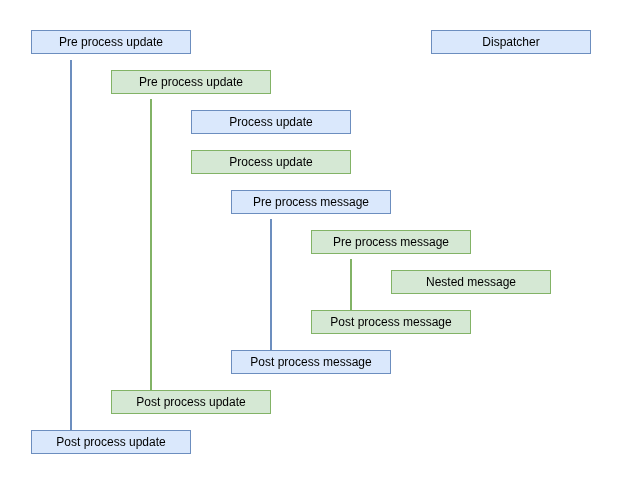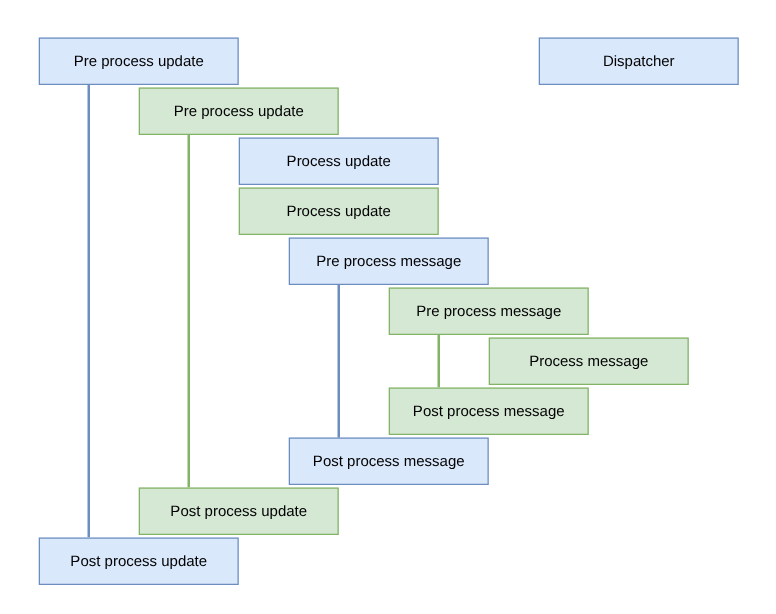--- a/index.html
+++ b/index.html
@@ -10,21 +10,21 @@
   #canvas {
     position: relative;
     width: 621px;
     height: 491px;
     background: var(--background, #ffffff);
     overflow: hidden;
   }
   .node {
     position: absolute;
     width: 160px;
-    height: 38px;
+    height: 24px;
     box-sizing: border-box;
     display: flex;
     align-items: center;
     justify-content: center;
     font-size: 12px;
     color: var(--text, #000000);
     z-index: 2;
     white-space: nowrap;
   }
   .node.blue {
@@ -53,19 +53,19 @@
   <div class="lifeline blue" style="left:270px; top:219px; height:132px;"></div>
   <div class="lifeline green" style="left:350px; top:259px; height:51px;"></div>
 
   <div class="node blue" style="left:31px;  top:30px;">Pre process update</div>
   <div class="node blue" style="left:431px; top:30px;">Dispatcher</div>
   <div class="node green" style="left:111px; top:70px;">Pre process update</div>
   <div class="node blue" style="left:191px; top:110px;">Process update</div>
   <div class="node green" style="left:191px; top:150px;">Process update</div>
   <div class="node blue" style="left:231px; top:190px;">Pre process message</div>
   <div class="node green" style="left:311px; top:230px;">Pre process message</div>
-  <div class="node green" style="left:391px; top:270px;">Process message</div>
+  <div class="node green" style="left:391px; top:270px;">Nested message</div>
   <div class="node green" style="left:311px; top:310px;">Post process message</div>
   <div class="node blue" style="left:231px; top:350px;">Post process message</div>
   <div class="node green" style="left:111px; top:390px;">Post process update</div>
   <div class="node blue" style="left:31px;  top:430px;">Post process update</div>
 
 </div>
 
 </body></html>

